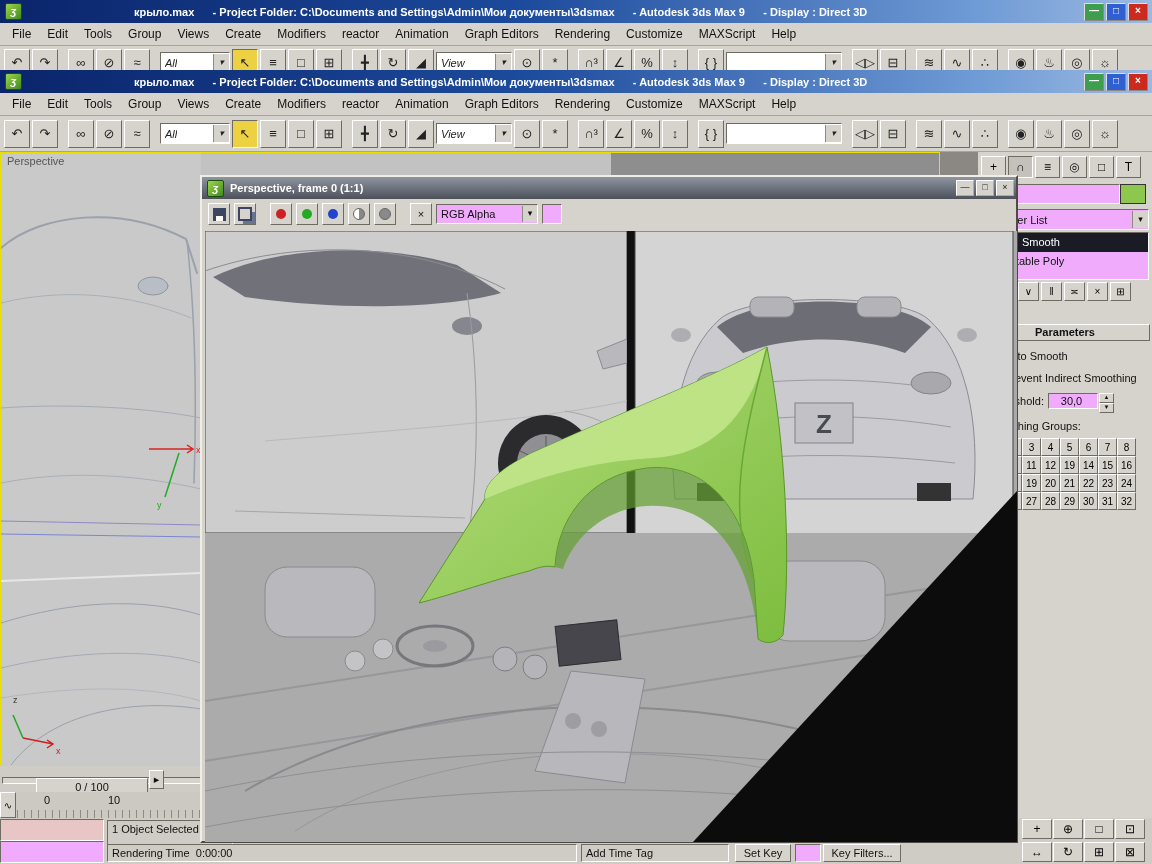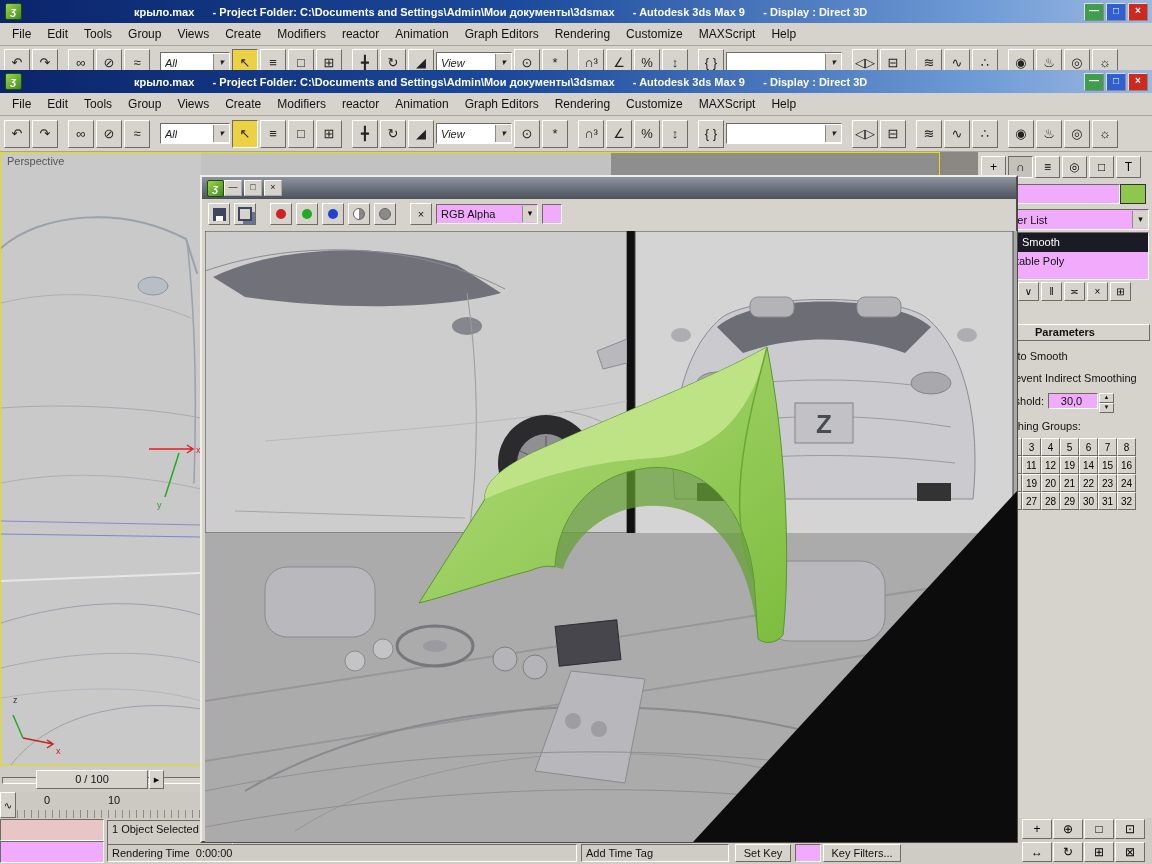--- a/index.html
+++ b/index.html
@@ -514,21 +514,21 @@
         <button class="sgbtn"><span>28</span></button>
         <button class="sgbtn"><span>29</span></button>
         <button class="sgbtn"><span>30</span></button>
         <button class="sgbtn"><span>31</span></button>
         <button class="sgbtn"><span>32</span></button>
       </div>
   </div>
 
   <div id="timeslider" class="abs">
     <div class="abs sunken" style="left:2px;top:9px;width:970px;height:5px;"></div>
-    <div class="abs btn" style="left:36px;top:2px;width:112px;height:19px;">0 / 100</div>
+    <div class="abs btn" style="left:36px;top:10px;width:112px;height:19px;">0 / 100</div>
     <div class="abs btn" style="left:149px;top:2px;width:15px;height:19px;">▸</div>
   </div>
   <div id="trackbar" class="abs">
     <button class="abs raised" style="left:0;top:0;width:16px;height:26px;font-size:10px;padding:0;">∿</button>
     <div class="ruler abs">
       <span class="abs" style="left:27px;top:2px;">0</span>
       <span class="abs" style="left:91px;top:2px;">10</span>
     </div>
   </div>
 
@@ -568,20 +568,21 @@
         </button>
         <button class="navbtn">
           <span>⊠</span>
         </button>
       </div>
   </div>
 
   <div id="rwin" class="abs">
     <div id="rtitle" class="abs">
       <div class="appicon">ʒ</div>
+      <div class="t">Perspective, frame 0 (1:1)</div>
       <div style="display:flex;">
 
       <div class="rwbtn"><span>—</span></div>
           <div class="rwbtn"><span>□</span></div>
           <div class="rwbtn"><span>×</span></div>
         </div>
     </div>
     <div id="rtools" class="abs">
       <div class="chbtn">
           <div class="floppy"></div>

